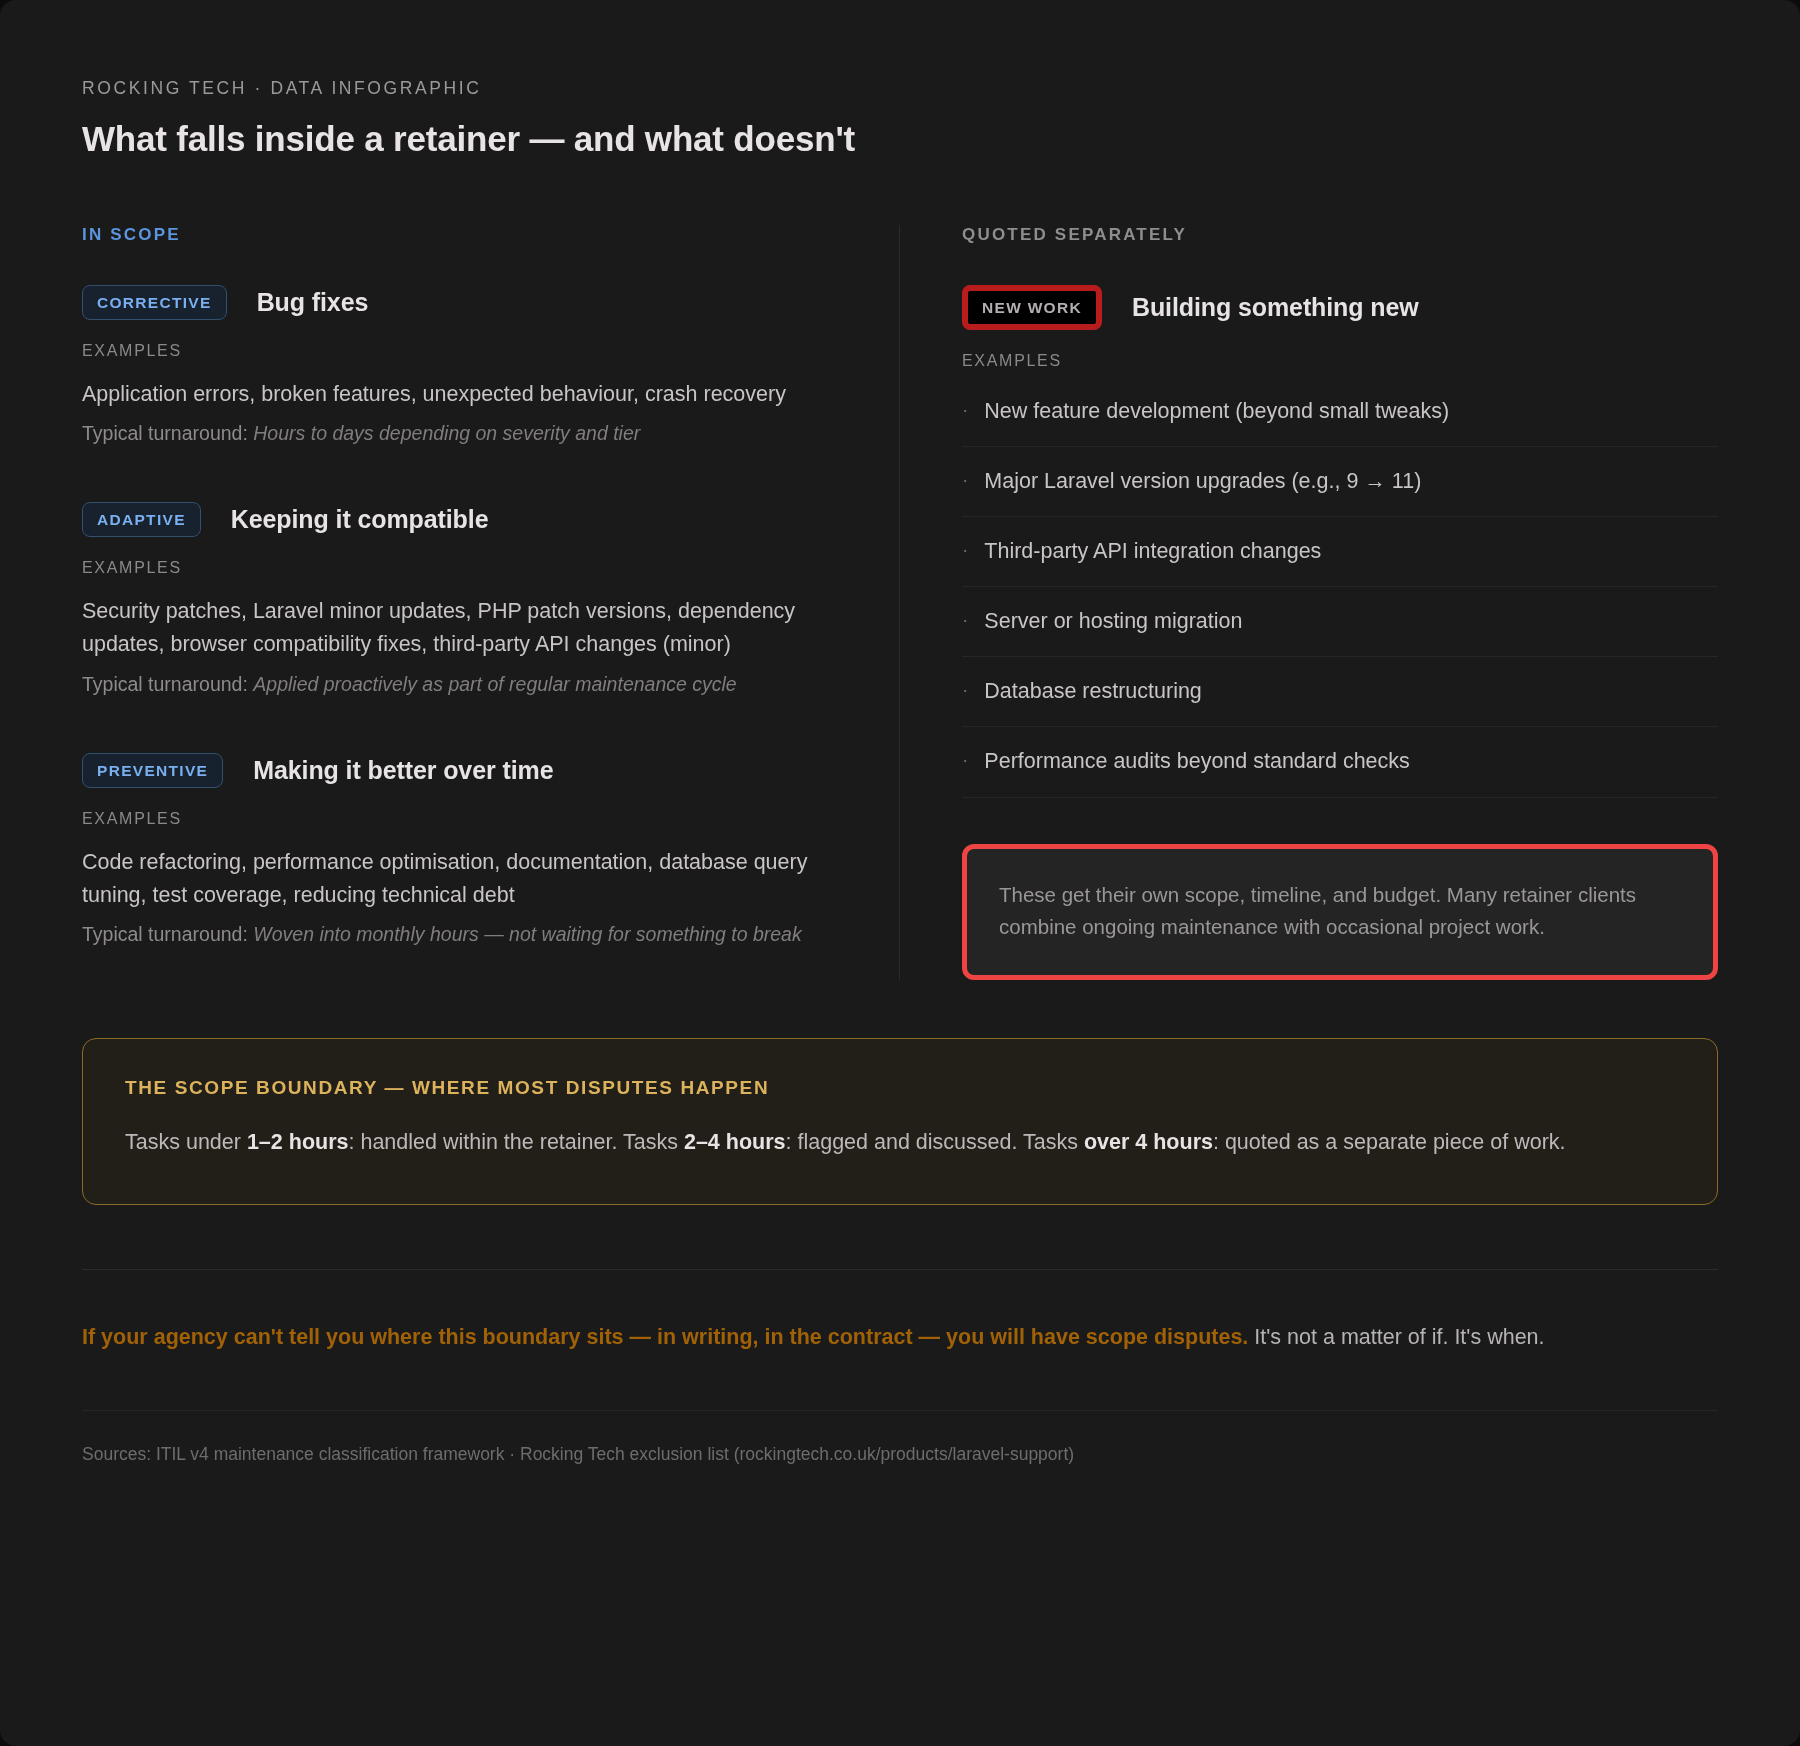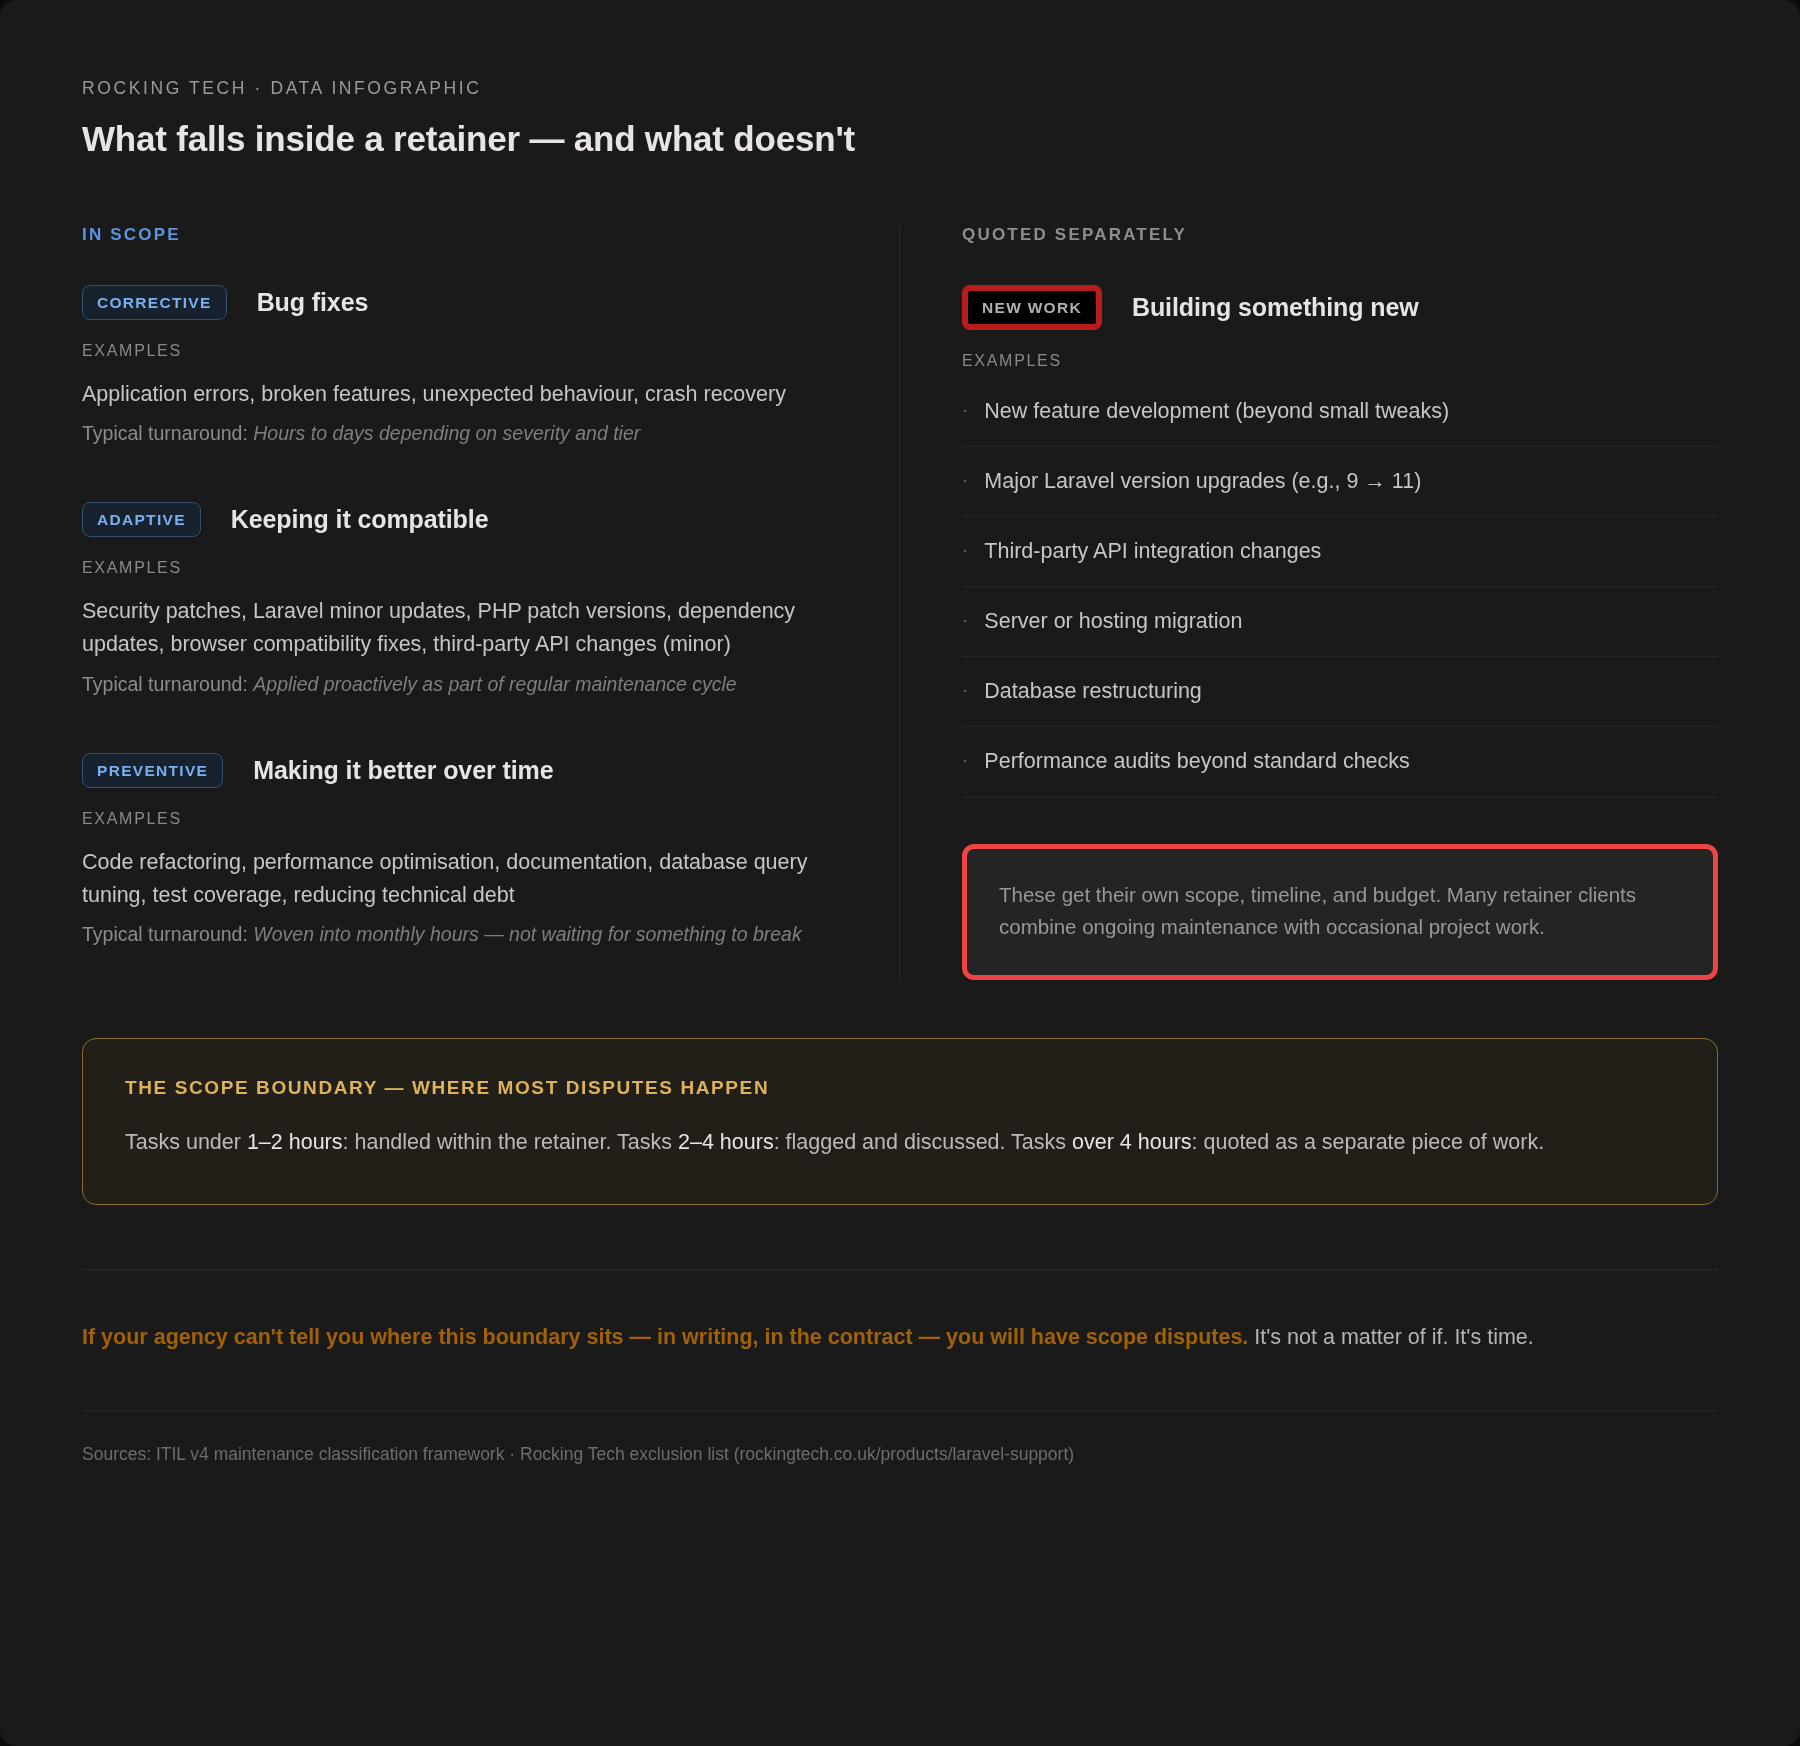--- a/index.html
+++ b/index.html
@@ -175,21 +175,21 @@
     letter-spacing: 1.6px;
     color: #dcb25c;
     text-transform: uppercase;
     margin-bottom: 26px;
   }
   .callout-body {
     font-size: 21.5px;
     line-height: 1.6;
     color: #bdb9bb;
   }
-  .callout-body b { color: #e8e4e6; font-weight: 400; }
+  .callout-body b { color: #e8e4e6; font-weight: 700; }
 
   
   .rule {
     height: 1px;
     background: #2b2b2b;
     margin-top: 64px;
   }
   .closing {
     margin-top: 50px;
     font-size: 21.5px;
@@ -298,19 +298,19 @@
     </div>
   </div>
 
   <div class="callout">
     <div class="callout-head">THE SCOPE BOUNDARY — WHERE MOST DISPUTES HAPPEN</div>
     <div class="callout-body"><span>Tasks under </span><b>1–2 hours</b><span>: handled within the retainer. Tasks </span><b>2–4 hours</b><span>: flagged and discussed. Tasks </span><b>over 4 hours</b><span>: quoted as a separate piece of work.</span></div>
   </div>
 
   <div class="rule"></div>
 
-  <div class="closing"><b>If your agency can't tell you where this boundary sits — in writing, in the contract — you will have scope disputes.</b><span> It's not a matter of if. It's time.</span></div>
+  <div class="closing"><b>If your agency can't tell you where this boundary sits — in writing, in the contract — you will have scope disputes.</b><span> It's not a matter of if. It's when.</span></div>
 
   <div class="rule2"></div>
 
   <div class="sources">Sources: ITIL v4 maintenance classification framework · Rocking Tech exclusion list (rockingtech.co.uk/products/laravel-support)</div>
 
 </div>
 
 </body></html>

